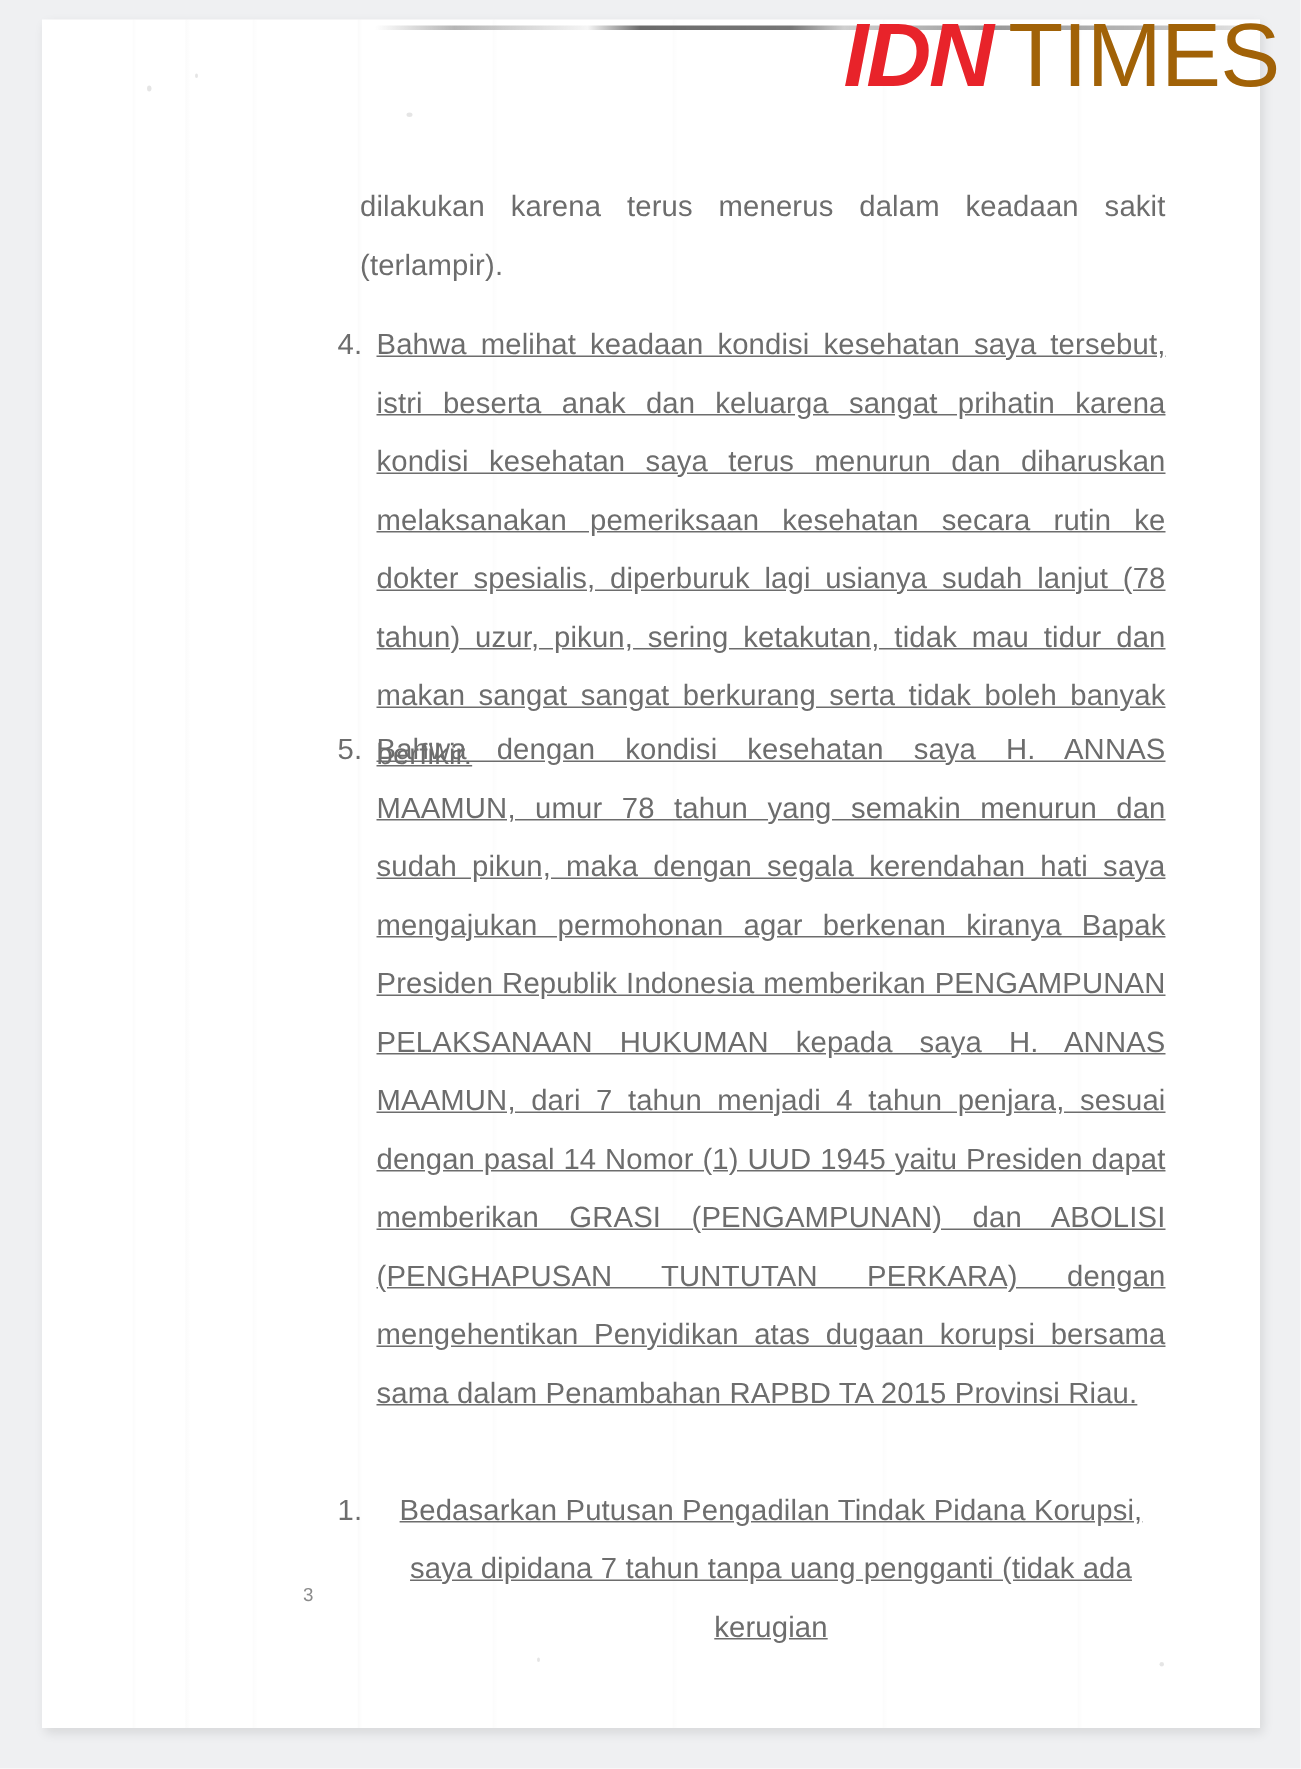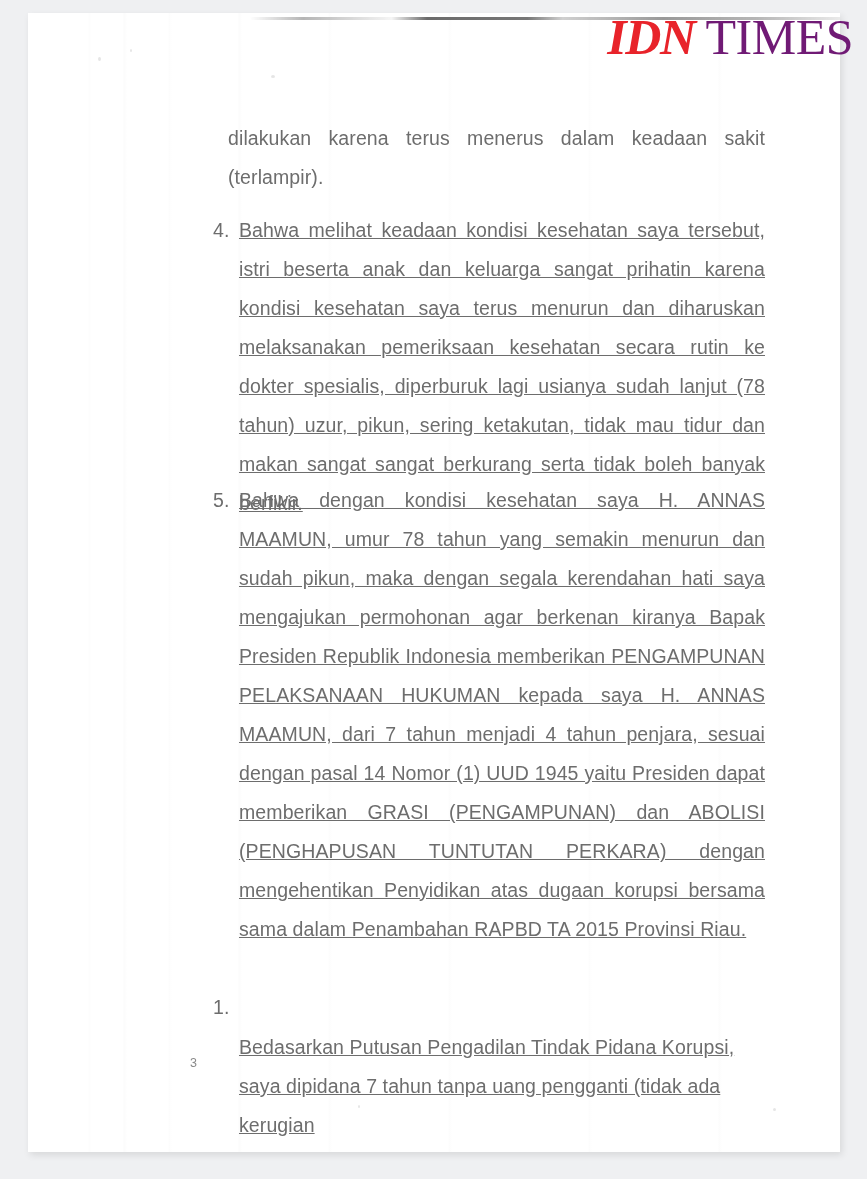--- a/index.html
+++ b/index.html
@@ -74,21 +74,21 @@
   .speck {
     position: absolute;
     background: rgba(0,0,0,0.10);
     border-radius: 50%;
     pointer-events: none;
   }
 
   
   .doc-body {
     position: absolute;
-    left: 0;
+    left: 12px;
     top: 0;
     width: 812px;
     height: 1139px;
     color: #6d6d6d;
     font-size: 19.5px;
     line-height: 39px;
     letter-spacing: 0.1px;
   }
   .para {
     position: absolute;
@@ -135,55 +135,55 @@
     left: 160px;
     top: 858px;
     width: 577px;
   }
   
   .item-a1 {
     left: 185px;
     top: 975px;
     width: 552px;
   }
-  .item-a1 .list-text { text-align: left; margin-top: 40px; }
+  .item-a1 .list-text { text-align: center; }
 
   
   .folio {
     position: absolute;
     left: 162px;
     top: 1042px;
     font-size: 12.5px;
     color: #8a8a8a;
     line-height: 16px;
   }
 
   
   .logo {
     position: absolute;
     right: 14px;
     top: 12px;
     display: flex;
     align-items: baseline;
-    font-family: Liberation Serif, serif;
-    font-size: 50px;
+    font-family: Liberation Sans, sans-serif;
+    font-size: 60px;
     line-height: 50px;
     letter-spacing: -1px;
     white-space: nowrap;
     z-index: 5;
   }
   .logo-idn {
     color: #e8232a;
     font-weight: bold;
     font-style: italic;
     letter-spacing: -1.5px;
   }
   .logo-gap { width: 11px; }
   .logo-times {
-    color: #701a75;
+    color: #a16207;
     font-weight: normal;
     letter-spacing: -0.5px;
   }
 </style>
 </head>
 <body>
 
 <div class="page-sheet">
 
   <div class="scan-bands"></div>

